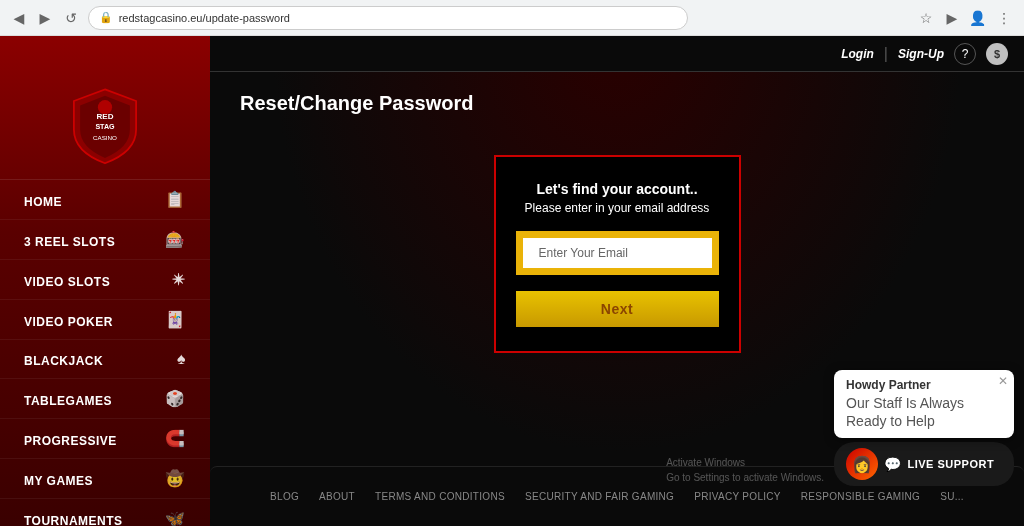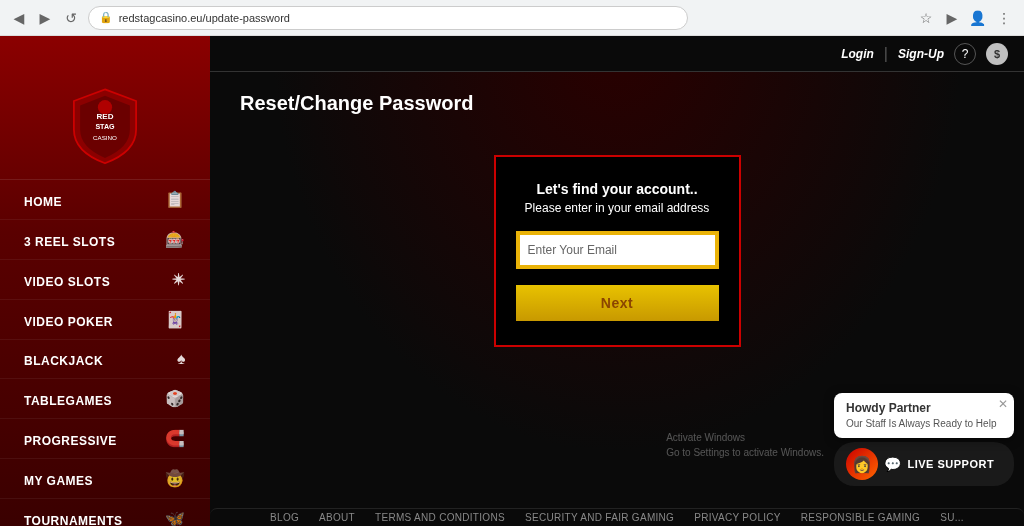--- a/index.html
+++ b/index.html
@@ -196,23 +196,23 @@
       font-weight: bold;
       margin-bottom: 4px;
     }
     .form-subtitle {
       color: #fff;
       font-size: 12px;
       margin-bottom: 16px;
     }
     .email-input {
       width: 100%;
-      padding: 8px 8px;
+      padding: 8px 16px;
       background: #fff;
-      border: 4px solid #eab308;
+      border: 7px solid #eab308;
       color: #333;
       font-size: 12px;
       margin-bottom: 16px;
       outline: none;
     }
     .email-input::placeholder { color: #666; }
     .next-button {
       width: 100%;
       padding: 10px;
       background: linear-gradient(180deg, #e8c200 0%, #c89900 100%);
@@ -227,21 +227,21 @@
     
     .footer-nav {
       position: absolute;
       bottom: 0;
       left: 0; right: 0;
       background: #0a0a0a;
       display: flex;
       align-items: center;
       justify-content: center;
       gap: 20px;
-      padding: 3px;
+      padding: 24px;
       border-top: 1px solid #222;
       border-radius: 7px;
     }
     .footer-link {
       color: #888;
       font-size: 10px;
       cursor: pointer;
       text-transform: uppercase;
       letter-spacing: 0.3px;
     }
@@ -261,21 +261,21 @@
       box-shadow: 0 2px 10px rgba(0,0,0,0.5);
       position: relative;
     }
     .chat-bubble-title {
       font-size: 12px;
       font-weight: bold;
       color: #333;
       margin-bottom: 2px;
     }
     .chat-bubble-text {
-      font-size: 10px;
+      font-size: 14px;
       color: #555;
       line-height: 1.3;
     }
     .chat-close {
       position: absolute;
       top: 4px;
       right: 6px;
       color: #999;
       font-size: 12px;
       cursor: pointer;
@@ -304,21 +304,21 @@
       color: #fff;
       font-size: 11px;
       font-weight: bold;
       letter-spacing: 0.5px;
     }
     .chat-icon { font-size: 14px; color: #fff; }
 
     
     .windows-watermark {
       position: absolute;
-      bottom: 66px;
+      bottom: 41px;
       right: 200px;
       color: rgba(255,255,255,0.3);
       font-size: 10px;
       z-index: 1;
       line-height: 1.5;
     }
 
     
     .bg-dark-pattern {
       position: absolute;

